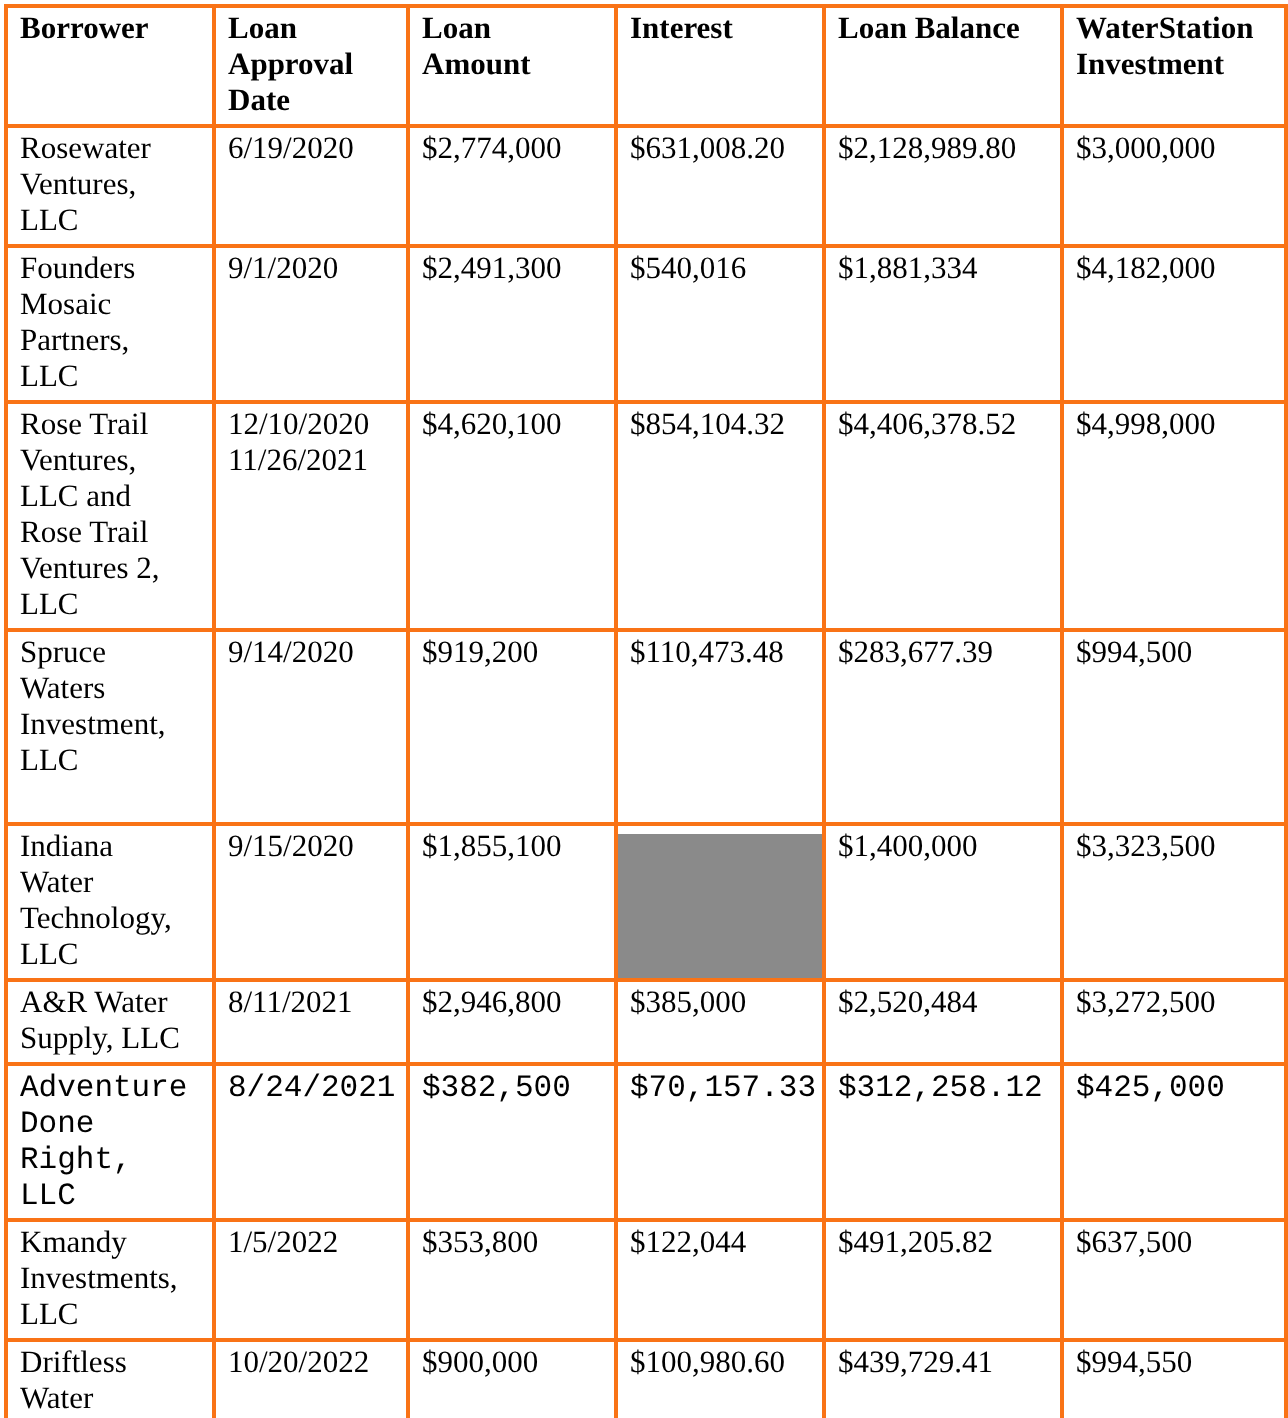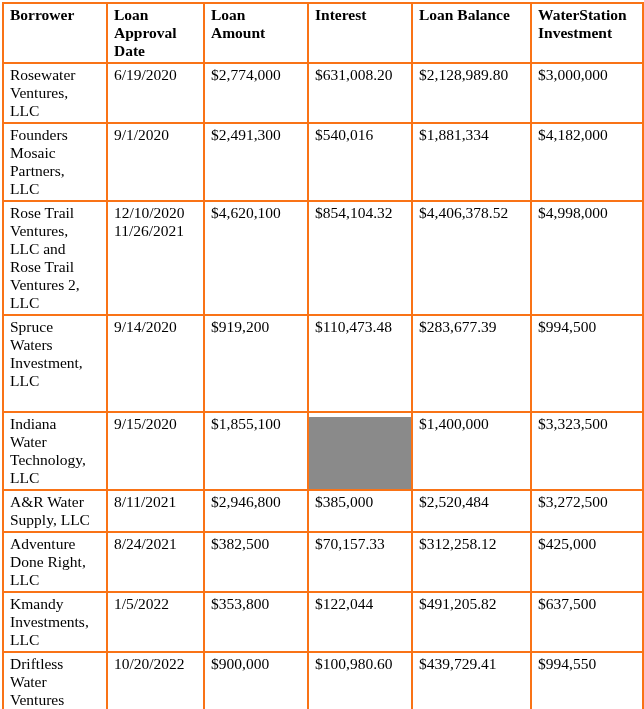--- a/index.html
+++ b/index.html
@@ -43,21 +43,21 @@
   col.c-investment { width: 112px; }
 
   
   thead tr            { height: 57px; }
   tbody tr:nth-child(1) { height: 55px; }
   tbody tr:nth-child(2) { height: 75px; }
   tbody tr:nth-child(3) { height: 112px; }
   tbody tr:nth-child(4) { height: 97px; }
   tbody tr:nth-child(5) { height: 72px; margin-top: 24px; }
   tbody tr:nth-child(6) { height: 42px; padding-left: 38px; }
-  tbody tr:nth-child(7) { height: 57px; }
+  tbody tr:nth-child(7) { height: 57px; font-family: Liberation Mono, monospace; }
   tbody tr:nth-child(8) { height: 56px; }
   tbody tr:nth-child(9) { height: 70px; }
 
   td.redacted {
     position: relative;
     padding: 0;
   }
   td.redacted .redaction-box {
     position: absolute;
     top: 4px;

